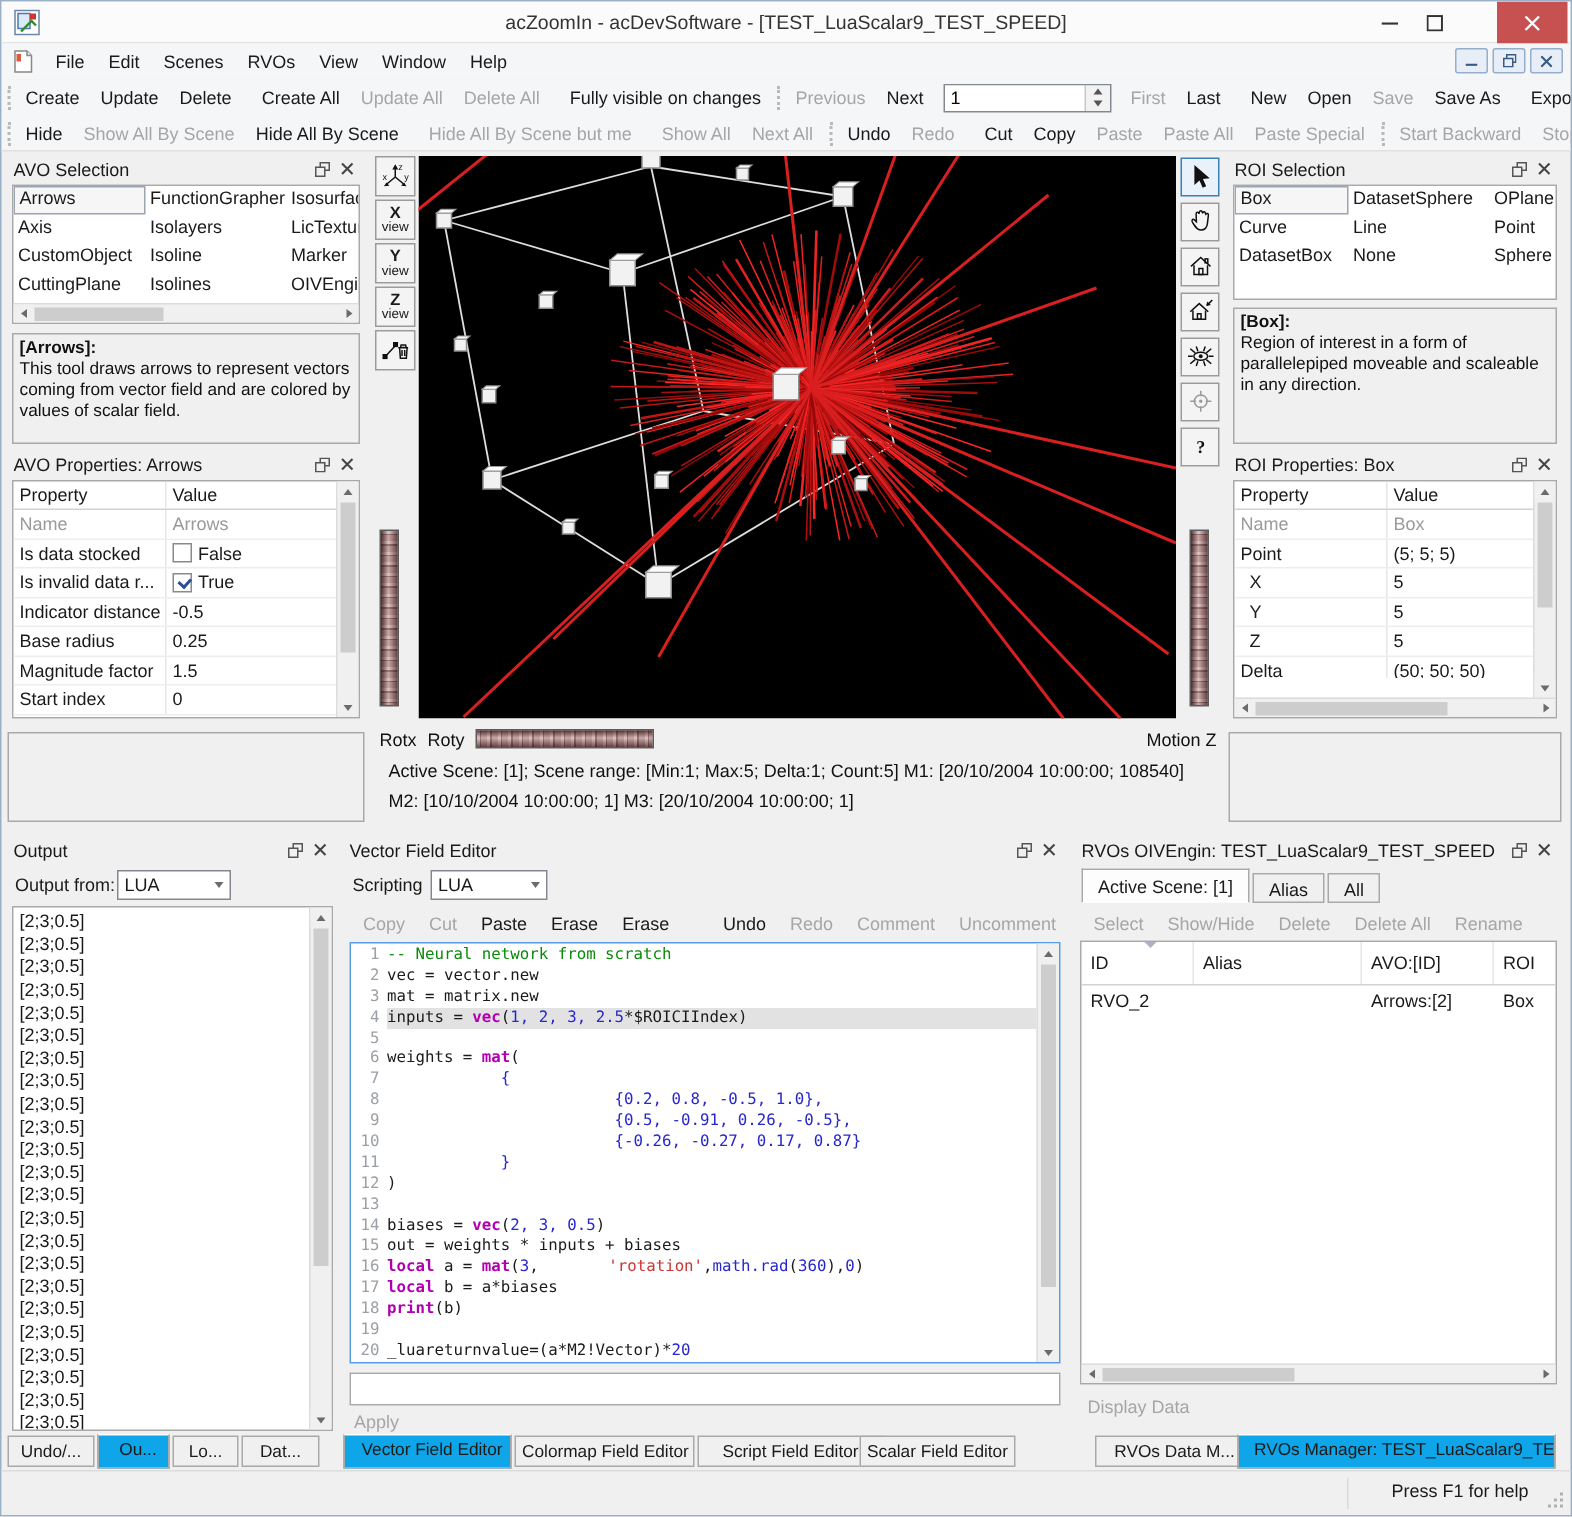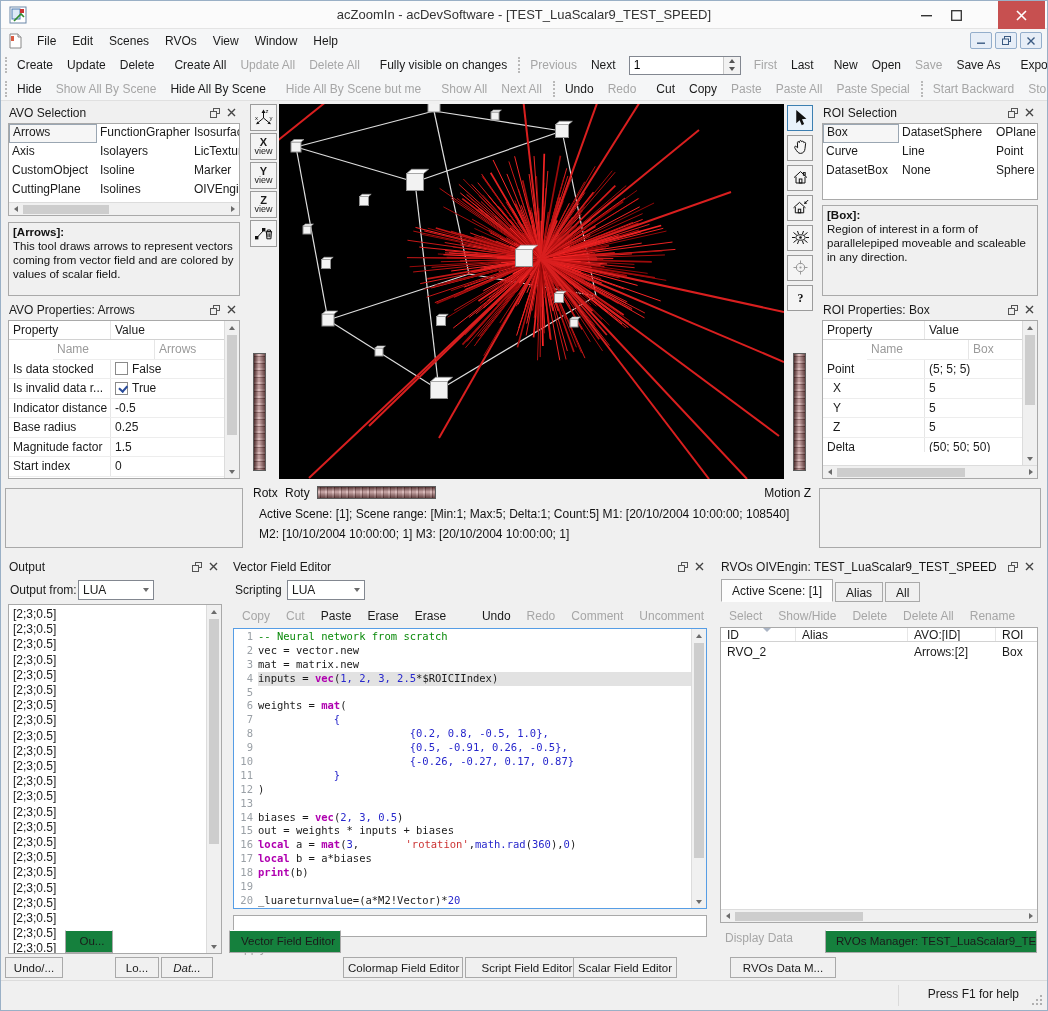--- a/index.html
+++ b/index.html
@@ -54,21 +54,21 @@
   .sb-thumb{position:absolute;background:#cdcdcd;}
   .arrL{width:0;height:0;border-top:3.5px solid transparent;border-bottom:3.5px solid transparent;border-right:4px solid #6b6b6b;}
   .arrR{width:0;height:0;border-top:3.5px solid transparent;border-bottom:3.5px solid transparent;border-left:4px solid #6b6b6b;}
   .arrU{width:0;height:0;border-left:3.5px solid transparent;border-right:3.5px solid transparent;border-bottom:4px solid #6b6b6b;}
   .arrD{width:0;height:0;border-left:3.5px solid transparent;border-right:3.5px solid transparent;border-top:4px solid #6b6b6b;}
   
   .prow{display:flex;height:19.5px;border-bottom:1px solid #ededed;align-items:center;}
   .prow.head{border-bottom:1px solid #d2d2d2;height:19px;}
   .pc1{width:102px;padding-left:4px;border-right:1px solid #e6e6e6;height:100%;display:flex;align-items:center;overflow:hidden;white-space:nowrap;}
   .pc2{flex:1;padding-left:4px;height:100%;display:flex;align-items:center;gap:4px;overflow:hidden;white-space:nowrap;}
-  .muted{color:#9a9a9a;margin-left:44px;}
+  .muted{color:#9a9a9a;}
   .chk{width:13px;height:13px;border:1px solid #8a8a8a;background:#fff;position:relative;flex:0 0 13px;}
   .chk.on:after{content:"";position:absolute;left:2.5px;top:2px;width:6px;height:3.5px;border-left:2px solid #2b4d9b;border-bottom:2px solid #2b4d9b;transform:rotate(-48deg);}
   
   .vp-btn{position:absolute;width:27px;height:27px;border:1px solid #9b9b9b;background:#f4f4f4;display:flex;flex-direction:column;align-items:center;justify-content:center;line-height:9px;}
   .vp-btn .big{font-size:11px;font-weight:bold;}
   .vp-btn .sub{font-size:9px;}
   .vp-btn.sel{border:1px solid #3c7fb1;background:#e9f2fb;}
   .wheelV{position:absolute;width:13px;border:1px solid #5c5c5c;
     background:repeating-linear-gradient(to bottom,#d8b6b6 0 2px,#7c5555 2px 3px,#b89191 3px 7px),linear-gradient(#b89191,#b89191);}
   .wheelV:after{content:"";position:absolute;inset:0;background:linear-gradient(to right,rgba(40,10,10,.75),rgba(255,235,235,.25) 45%,rgba(40,10,10,.6));}
@@ -87,29 +87,29 @@
   .lno{width:24px;text-align:right;padding-right:5px;color:#9aa0a6;flex:0 0 24px;}
   .ctext{white-space:pre;flex:1;}
   .codeline.cur .ctext{background:#e2e2e2;}
   .tk-c{color:#0a8a0a;} .tk-k{color:#b000b0;font-weight:bold;} .tk-n{color:#2727cc;} .tk-s{color:#cc3333;margin-left:40px;}
   .applylbl{position:absolute;color:#a6a6a6;}
   
   .rtabs{position:absolute;display:flex;align-items:flex-end;}
   .rtab{border:1px solid #a9a9a9;background:#f0f0f0;padding:0 10px;height:20px;line-height:20px;margin-right:2px;white-space:nowrap;}
   .rtab.active{background:#fdfdfd;height:23px;line-height:23px;border-bottom-color:#fdfdfd;}
   .ract{color:#a6a6a6;padding:0 8px;}
-  .rvhead{display:flex;height:14px;border-bottom:1px solid #d2d2d2;align-items:center;position:relative;}
+  .rvhead{display:flex;height:29px;border-bottom:1px solid #d2d2d2;align-items:center;position:relative;}
   .rvhc{padding-left:6px;height:100%;display:flex;align-items:center;border-right:1px solid #e6e6e6;overflow:hidden;white-space:nowrap;}
   .rvrow{display:flex;height:20px;align-items:center;}
   .rvc{padding-left:6px;overflow:hidden;white-space:nowrap;}
   .sortmark{position:absolute;left:42px;top:0;width:0;height:0;border-left:4px solid transparent;border-right:4px solid transparent;border-top:4px solid #aab4c4;}
   
   .dtab{position:absolute;height:21px;line-height:20px;text-align:center;background:#f0f0f0;border:1px solid #a9a9a9;
         font-size:11.5px;overflow:hidden;white-space:nowrap;padding:0 4px;top:956px;}
-  .dtab.active{background:#15803d;height:23px;top:929px;border-top-color:#fdfdfd;padding-left:10px;}
+  .dtab.active{background:#0ea5e9;height:23px;top:955px;border-top-color:#fdfdfd;padding-left:10px;}
   
   .statusbar{position:absolute;left:0;right:0;bottom:0;height:30px;background:#f0f0f0;border-top:1px solid #dcdcdc;}
   .help-txt{position:absolute;right:28px;top:6px;}
   .help-sep{position:absolute;right:148px;top:4px;bottom:4px;width:1px;background:#dadada;}
   .grip{position:absolute;right:3px;bottom:3px;}
   .outline-list{font-size:12px;line-height:15.2px;padding:2px 4px;}
 </style>
 </head>
 <body>
 
@@ -1522,21 +1522,21 @@
         <div class="sb-thumb" style="left:14px;top:2px;height:9px;width:128px;"></div>
       </div>
     </div>
     <div class="applylbl" style="left:8px;top:374px;">Display Data</div>
   </div>
 
   <div id="bottom-tabs">
       <div class="dtab" style="left: 4px; width: 58px;">Undo/...</div>
       <div class="dtab active" style="left: 64px; width: 48px;">Ou...</div>
       <div class="dtab" style="left: 114px; width: 44px;">Lo...</div>
-      <div class="dtab" style="left: 160px; width: 52px; font-style: italic;">Dat...</div>
+      <div class="dtab" style="left: 160px; width: 52px;">Dat...</div>
       <div class="dtab active" style="left: 228px; width: 112px;">Vector Field Editor</div>
       <div class="dtab" style="left: 342px; width: 120px;">Colormap Field Editor</div>
       <div class="dtab" style="left: 464px; width: 124px;">Script Field Editor</div>
       <div class="dtab" style="left: 572px; width: 104px;">Scalar Field Editor</div>
       <div class="dtab" style="left: 688px; width: 106px; margin-left: 41px;">RVOs Data M...</div>
       <div class="dtab active" style="left: 824px; width: 212px;">RVOs Manager: TEST_LuaScalar9_TEST_...</div>
     </div>
 
   <div class="statusbar">
     <div class="help-sep"></div>

